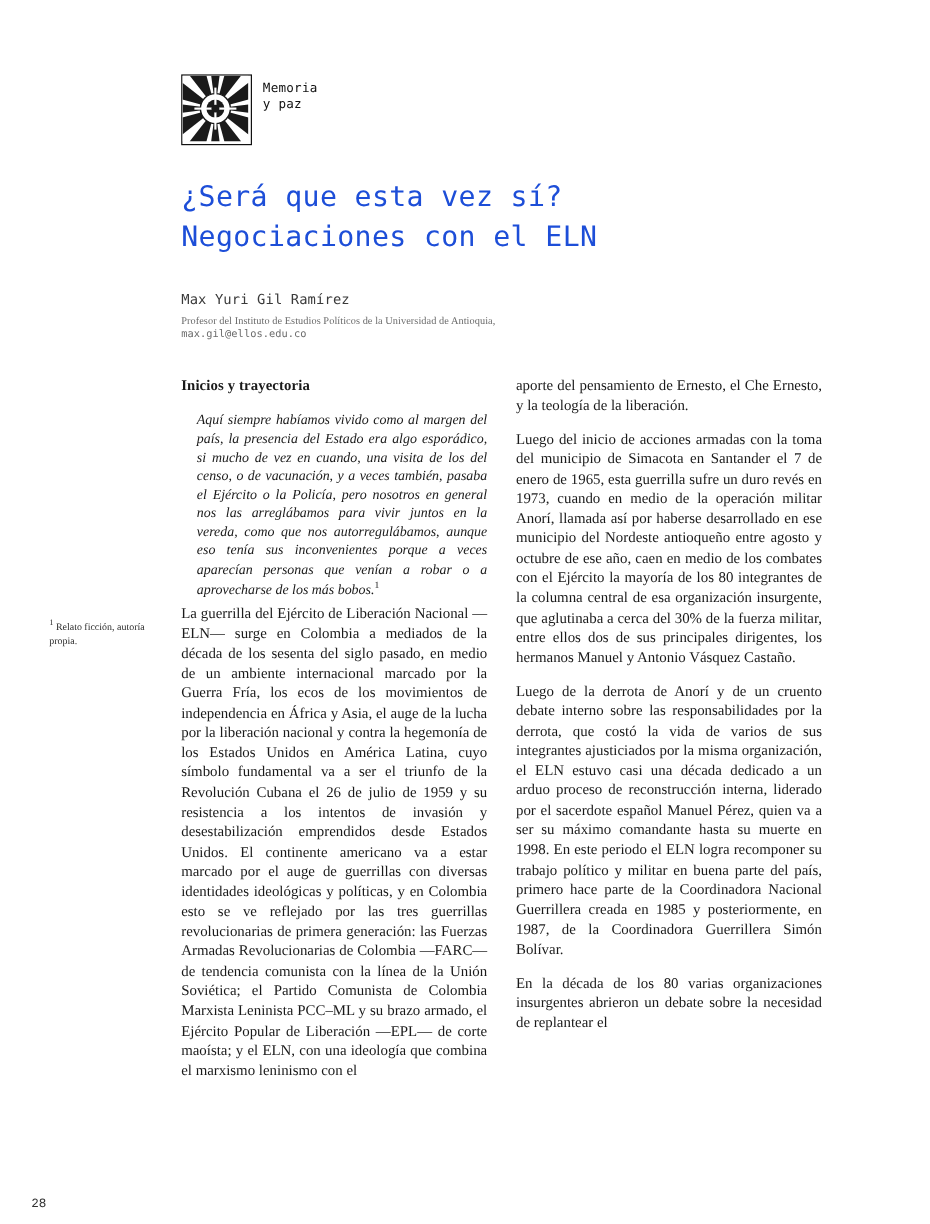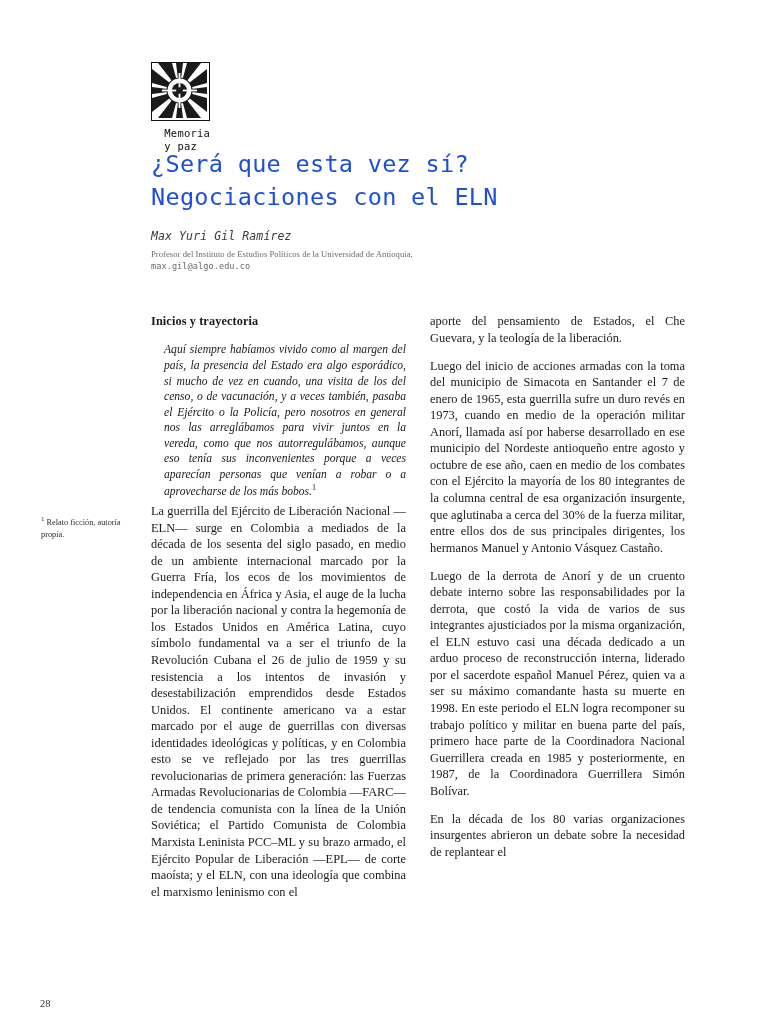--- a/index.html
+++ b/index.html
@@ -15,22 +15,21 @@
     color: #1a1a1a;
     overflow: hidden;
   }
 
   
   .masthead {
     position: absolute;
     left: 151px;
     top: 62px;
     display: flex;
-    align-items: flex-end;
-    flex-direction: column;
+    align-items: flex-start;
   }
   .logo-box {
     width: 57px;
     height: 57px;
     border: 1px solid #111;
     position: relative;
     overflow: hidden;
     background: #fff;
     flex: 0 0 auto;
   }
@@ -59,23 +58,22 @@
     color: #1d4ed8;
     font-weight: normal;
     letter-spacing: 0.3px;
     margin: 0;
     white-space: pre-line;
   }
   .author {
     font-family: "DejaVu Sans Mono", monospace;
     font-size: 11.5px;
     color: #3a3a3a;
-    margin-top: 14px;
+    margin-top: 27px;
     letter-spacing: 0.1px;
-    font-style: italic;
   }
   .affiliation {
     font-family: Liberation Serif, serif;
     font-size: 8.6px;
     color: #6a6a6a;
     margin-top: 5px;
     line-height: 1.45;
     letter-spacing: 0.05px;
   }
   .email {
@@ -130,23 +128,23 @@
     font-family: Liberation Serif, serif;
     font-size: 8.3px;
     line-height: 1.5;
     color: #2b2b2b;
   }
   .footnote sup { font-size: 7px; }
 
   
   .page-number {
     position: absolute;
-    left: 40px;
+    left: 26px;
     top: 998px;
-    font-family: Liberation Serif, serif;
+    font-family: Liberation Mono, monospace;
     font-size: 10.5px;
     color: #333;
   }
 </style>
 </head>
 <body>
 
 <div class="masthead">
   <div class="logo-box">
     <svg width="55" height="55" viewBox="0 0 55 55" aria-hidden="true">
@@ -178,33 +176,33 @@
     <div>Memoria</div>
     <div>y paz</div>
   </div>
 </div>
 
 <div class="title-wrap">
   <h1 class="doc-title">¿Será que esta vez sí?
 Negociaciones con el ELN</h1>
   <div class="author">Max Yuri Gil Ramírez</div>
   <div class="affiliation">Profesor del Instituto de Estudios Políticos de la Universidad de Antioquia,</div>
-  <div class="email">max.gil@algo.edu.co</div>
+  <div class="email">max.gil@ellos.edu.co</div>
 </div>
 
 <div class="footnote">
   <sup>1</sup><span> Relato ficción, autoría propia.</span>
 </div>
 
 <div class="col col-left">
   <div class="section-head">Inicios y trayectoria</div>
   <p class="epigraph"><span>Aquí siempre habíamos vivido como al margen del país, la presencia del Estado era algo esporádico, si mucho de vez en cuando, una visita de los del censo, o de vacunación, y a veces también, pasaba el Ejército o la Policía, pero nosotros en general nos las arreglábamos para vivir juntos en la vereda, como que nos autorregulábamos, aunque eso tenía sus inconvenientes porque a veces aparecían personas que venían a robar o a aprovecharse de los más bobos.</span><sup>1</sup></p>
   <p class="body-par">La guerrilla del Ejército de Liberación Nacional —ELN— surge en Colombia a mediados de la década de los sesenta del siglo pasado, en medio de un ambiente internacional marcado por la Guerra Fría, los ecos de los movimientos de independencia en África y Asia, el auge de la lucha por la liberación nacional y contra la hegemonía de los Estados Unidos en América Latina, cuyo símbolo fundamental va a ser el triunfo de la Revolución Cubana el 26 de julio de 1959 y su resistencia a los intentos de invasión y desestabilización emprendidos desde Estados Unidos. El continente americano va a estar marcado por el auge de guerrillas con diversas identidades ideológicas y políticas, y en Colombia esto se ve reflejado por las tres guerrillas revolucionarias de primera generación: las Fuerzas Armadas Revolucionarias de Colombia —FARC— de tendencia comunista con la línea de la Unión Soviética; el Partido Comunista de Colombia Marxista Leninista PCC–ML y su brazo armado, el Ejército Popular de Liberación —EPL— de corte maoísta; y el ELN, con una ideología que combina el marxismo leninismo con el</p>
 </div>
 
 <div class="col col-right">
-  <p class="body-par">aporte del pensamiento de Estados, el Che Guevara, y la teología de la liberación.</p>
+  <p class="body-par">aporte del pensamiento de Ernesto, el Che Ernesto, y la teología de la liberación.</p>
   <p class="body-par">Luego del inicio de acciones armadas con la toma del municipio de Simacota en Santander el 7 de enero de 1965, esta guerrilla sufre un duro revés en 1973, cuando en medio de la operación militar Anorí, llamada así por haberse desarrollado en ese municipio del Nordeste antioqueño entre agosto y octubre de ese año, caen en medio de los combates con el Ejército la mayoría de los 80 integrantes de la columna central de esa organización insurgente, que aglutinaba a cerca del 30% de la fuerza militar, entre ellos dos de sus principales dirigentes, los hermanos Manuel y Antonio Vásquez Castaño.</p>
   <p class="body-par">Luego de la derrota de Anorí y de un cruento debate interno sobre las responsabilidades por la derrota, que costó la vida de varios de sus integrantes ajusticiados por la misma organización, el ELN estuvo casi una década dedicado a un arduo proceso de reconstrucción interna, liderado por el sacerdote español Manuel Pérez, quien va a ser su máximo comandante hasta su muerte en 1998. En este periodo el ELN logra recomponer su trabajo político y militar en buena parte del país, primero hace parte de la Coordinadora Nacional Guerrillera creada en 1985 y posteriormente, en 1987, de la Coordinadora Guerrillera Simón Bolívar.</p>
   <p class="body-par">En la década de los 80 varias organizaciones insurgentes abrieron un debate sobre la necesidad de replantear el</p>
 </div>
 
 <div class="page-number">28</div>
 
 </body></html>

